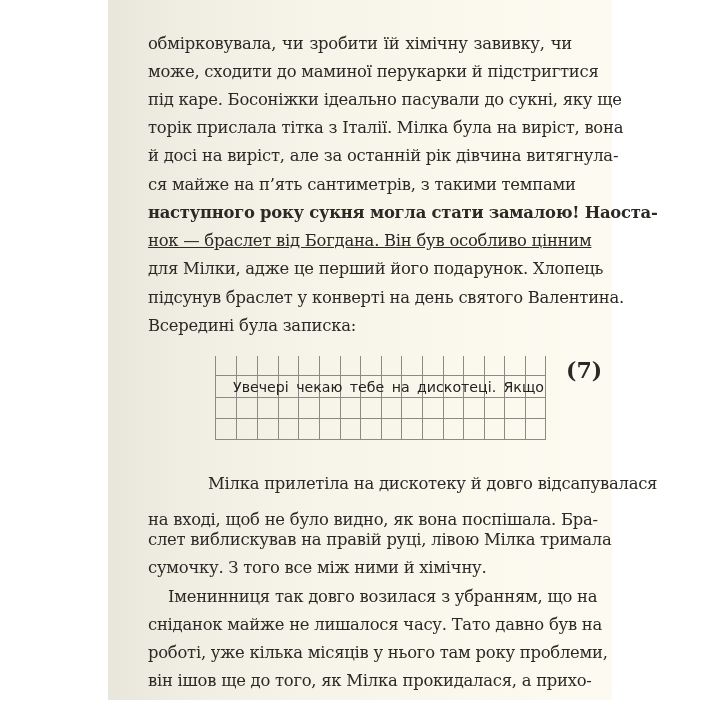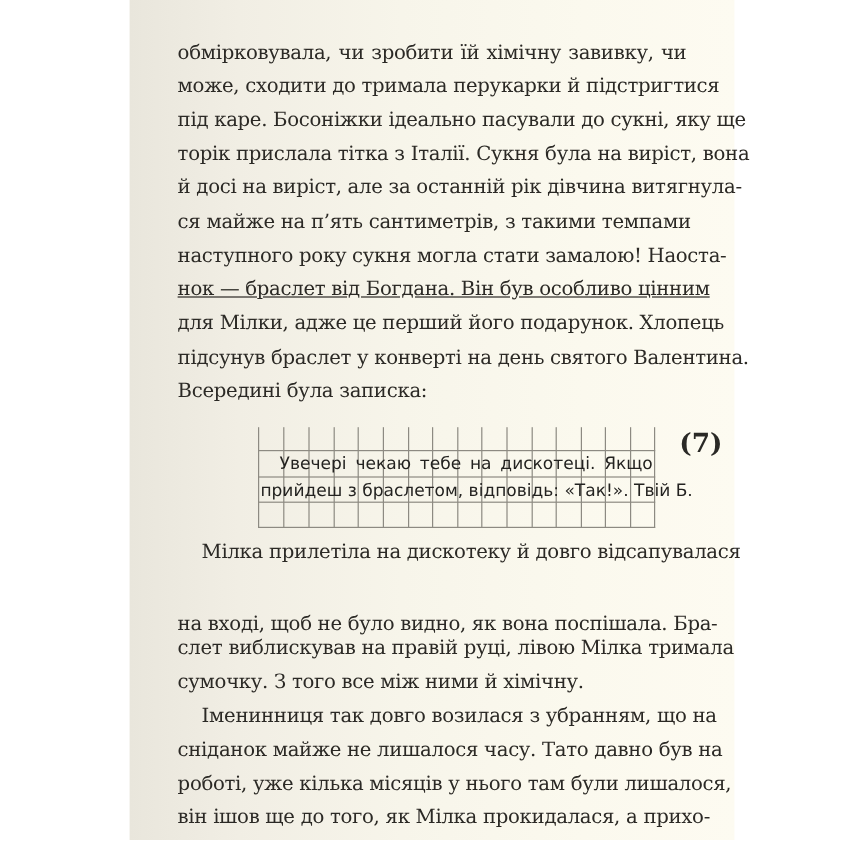--- a/index.html
+++ b/index.html
@@ -92,39 +92,39 @@
   }
 </style>
 </head>
 <body>
 
 <div class="page"></div>
 
 <div class="text" style="top:30px;">
 
   <div class="line" style="top:0px;">обмірковувала, чи зробити їй хімічну завивку, чи</div>
-  <div class="line" style="top:28px;">може, сходити до тримала перукарки й підстригтися</div>
+  <div class="line" style="top:28px;">може, сходити до маминої перукарки й підстригтися</div>
   <div class="line" style="top:56px;">під каре. Босоніжки ідеально пасували до сукні, яку ще</div>
-  <div class="line" style="top:84px;">торік прислала тітка з Італії. Сукня була на виріст, вона</div>
+  <div class="line" style="top:84px;">торік прислала тітка з Італії. Мілка була на виріст, вона</div>
   <div class="line" style="top:112px;">й досі на виріст, але за останній рік дівчина витягнула-</div>
   <div class="line" style="top:141px;">ся майже на п’ять сантиметрів, з такими темпами</div>
-  <div class="line" style="top:169px;">наступного року сукня могла стати замалою! Наоста-</div>
+  <div class="line" style="top:169px;font-weight:bold;">наступного року сукня могла стати замалою! Наоста-</div>
   <div class="line" style="top:197px;text-decoration:underline;">нок — браслет від Богдана. Він був особливо цінним</div>
   <div class="line" style="top:225px;">для Мілки, адже це перший його подарунок. Хлопець</div>
   <div class="line" style="top:254px;">підсунув браслет у конверті на день святого Валентина.</div>
   <div class="line last" style="top:282px;">Всередині була записка:</div>
 
-  <div class="line indent" style="top:416px;">Мілка прилетіла на дискотеку й довго відсапувалася</div>
+  <div class="line indent" style="top:440px;margin-left:40px;">Мілка прилетіла на дискотеку й довго відсапувалася</div>
   <div class="line" style="top:476px;">на вході, щоб не було видно, як вона поспішала. Бра-</div>
   <div class="line" style="top:496px;">слет виблискував на правій руці, лівою Мілка тримала</div>
   <div class="line last" style="top:524px;">сумочку. З того все між ними й хімічну.</div>
 
   <div class="line indent" style="top:553px;">Іменинниця так довго возилася з убранням, що на</div>
   <div class="line" style="top:581px;">сніданок майже не лишалося часу. Тато давно був на</div>
-  <div class="line" style="top:609px;">роботі, уже кілька місяців у нього там були лишалося,</div>
+  <div class="line" style="top:609px;">роботі, уже кілька місяців у нього там року проблеми,</div>
   <div class="line" style="top:637px;">він ішов ще до того, як Мілка прокидалася, а прихо-</div>
 </div>
 
 <div class="note">
   <div class="grid-v" style="left:0px;"></div>
   <div class="grid-v" style="left:21px;"></div>
   <div class="grid-v" style="left:42px;"></div>
   <div class="grid-v" style="left:63px;"></div>
   <div class="grid-v" style="left:83px;"></div>
   <div class="grid-v" style="left:104px;"></div>
@@ -139,16 +139,15 @@
   <div class="grid-v" style="left:289px;"></div>
   <div class="grid-v" style="left:310px;"></div>
   <div class="grid-v" style="left:330px;"></div>
 
   <div class="grid-h" style="top:19px;"></div>
   <div class="grid-h" style="top:41px;"></div>
   <div class="grid-h" style="top:62px;"></div>
   <div class="grid-h" style="top:83px;"></div>
 
   <div class="note-line" style="top:20px; left:18px; width:311px;">Увечері чекаю тебе на дискотеці. Якщо</div>
-  <div class="note-line" style="top:42px;">прийдеш з браслетом, відповідь: «Так!». Твій Б.</div>
 </div>
 
 <div class="marker">(7)</div>
 
 </body></html>

